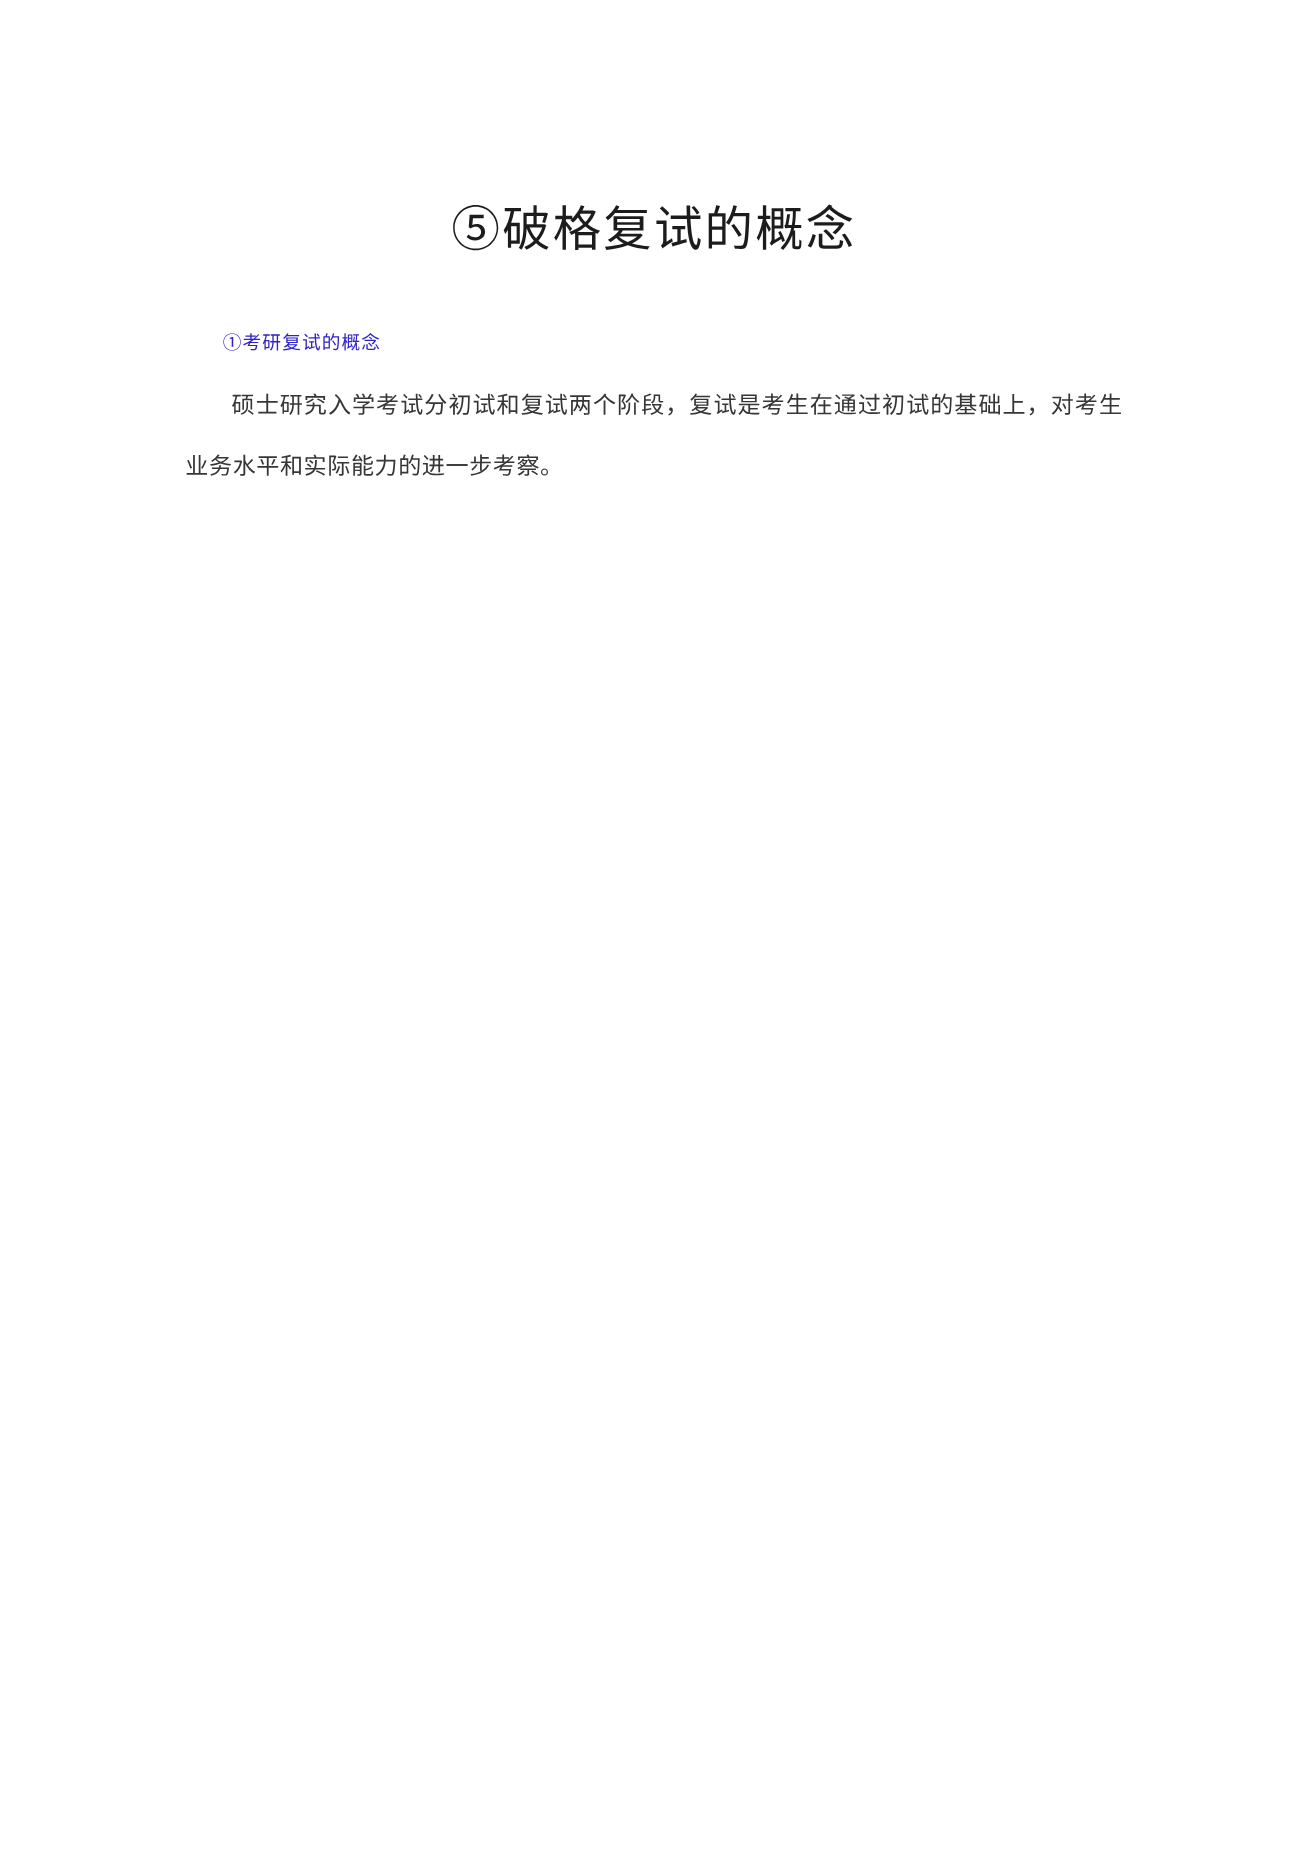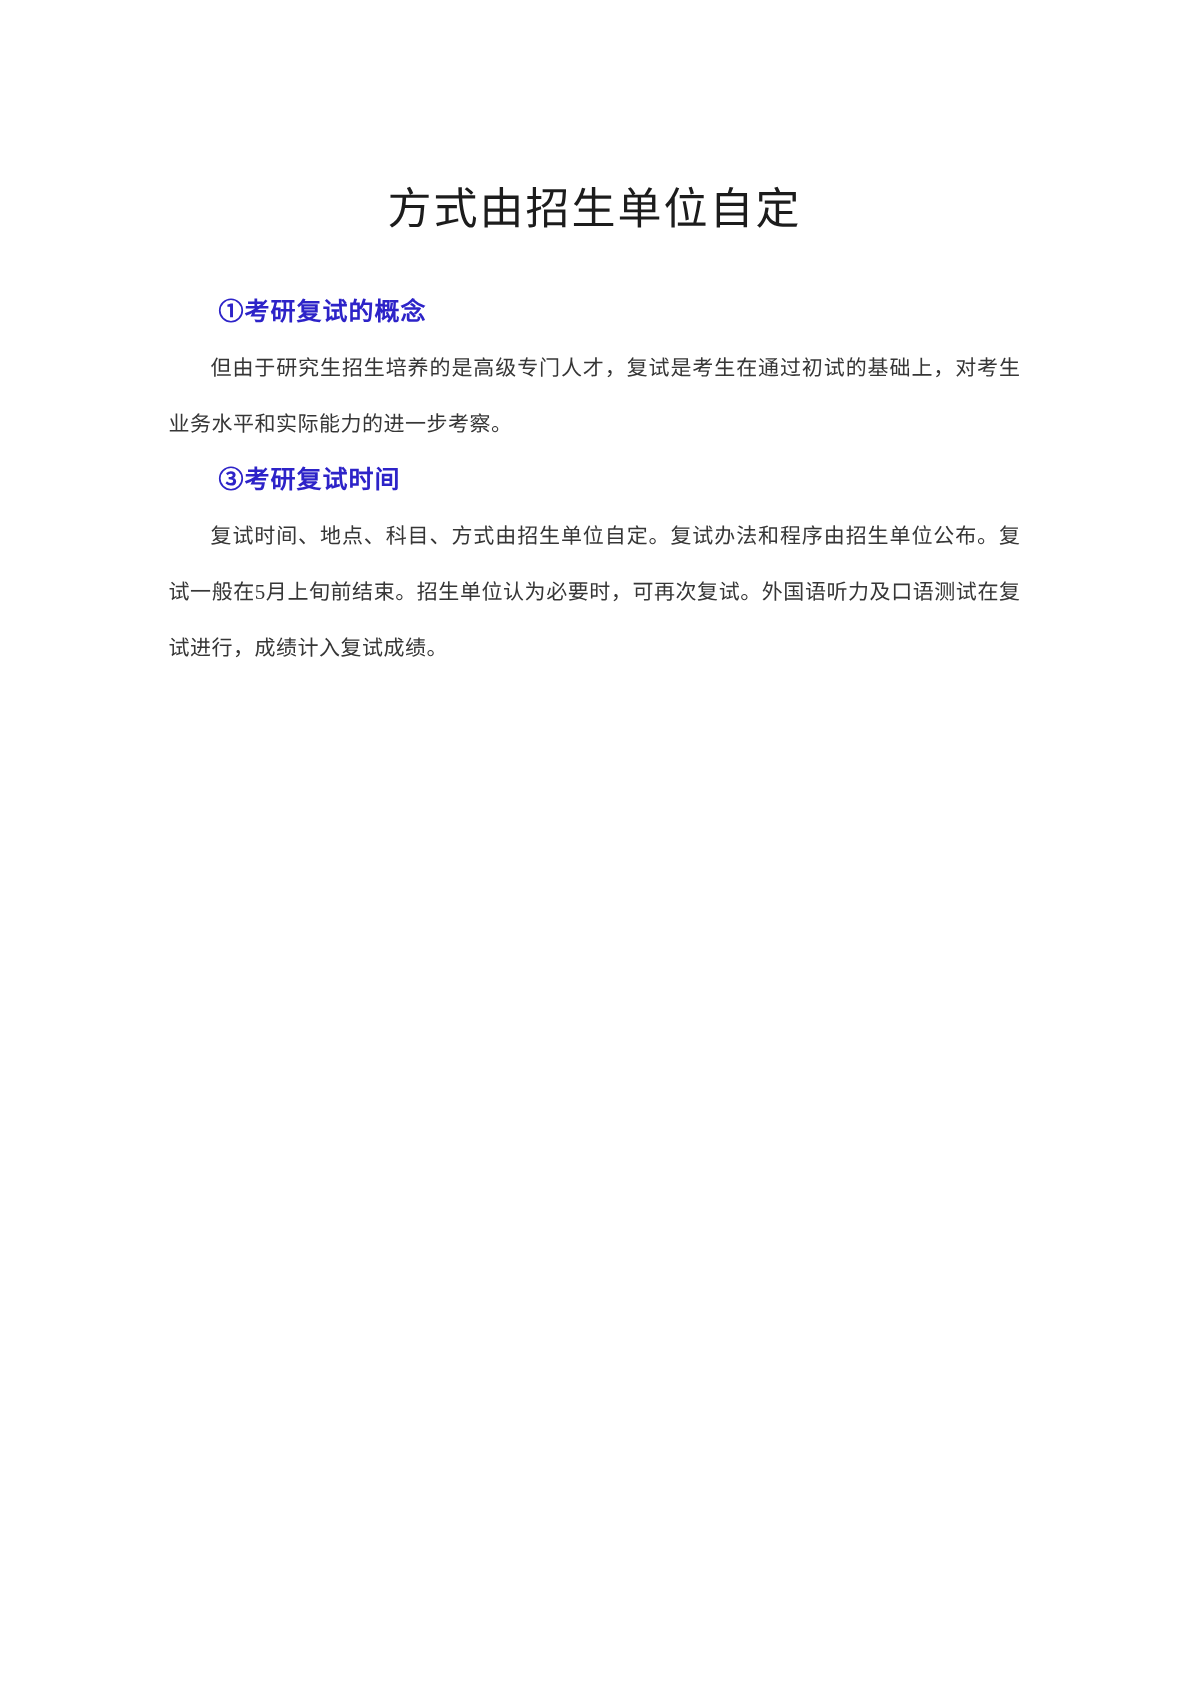--- a/index.html
+++ b/index.html
@@ -31,54 +31,50 @@
   .title{
     font-size:44px;
     font-weight:400;
     line-height:55px;
     letter-spacing:2px;
     color:var(--title-color);
     text-align:center;
     margin-bottom:47px;
   }
   .section-heading{
-    font-size:25px;
-    font-weight:700;
+    font-size:17px;
+    font-weight:400;
     color:var(--heading-color);
     line-height:56px;
     text-indent:2em;
     letter-spacing:1px;
   }
   .section-paragraph{
     font-size:21px;
     color:var(--body-color);
     line-height:56px;
     text-indent:2em;
     text-align:justify;
     text-justify:inter-ideograph;
     letter-spacing:0.5px;
   }
 </style>
 </head>
 <body>
 
 <div class="page">
   <div class="content">
-    <h1 class="title">方式由招生单位自定</h1>
+    <h1 class="title">⑤破格复试的概念</h1>
     <div id="sections">
   <section class="section">
     <h2 class="section-heading">①考研复试的概念</h2>
-    <p class="section-paragraph">但由于研究生招生培养的是高级专门人才，复试是考生在通过初试的基础上，对考生业务水平和实际能力的进一步考察。</p>
+    <p class="section-paragraph">硕士研究入学考试分初试和复试两个阶段，复试是考生在通过初试的基础上，对考生业务水平和实际能力的进一步考察。</p>
   </section>
 
 
-  <section class="section">
-    <h2 class="section-heading">③考研复试时间</h2>
-    <p class="section-paragraph">复试时间、地点、科目、方式由招生单位自定。复试办法和程序由招生单位公布。复试一般在5月上旬前结束。招生单位认为必要时，可再次复试。外国语听力及口语测试在复试进行，成绩计入复试成绩。</p>
-  </section>
 
   <section class="section">
   </section>
 
   <section class="section">
   </section>
 </div>
   </div>
 </div>
 

